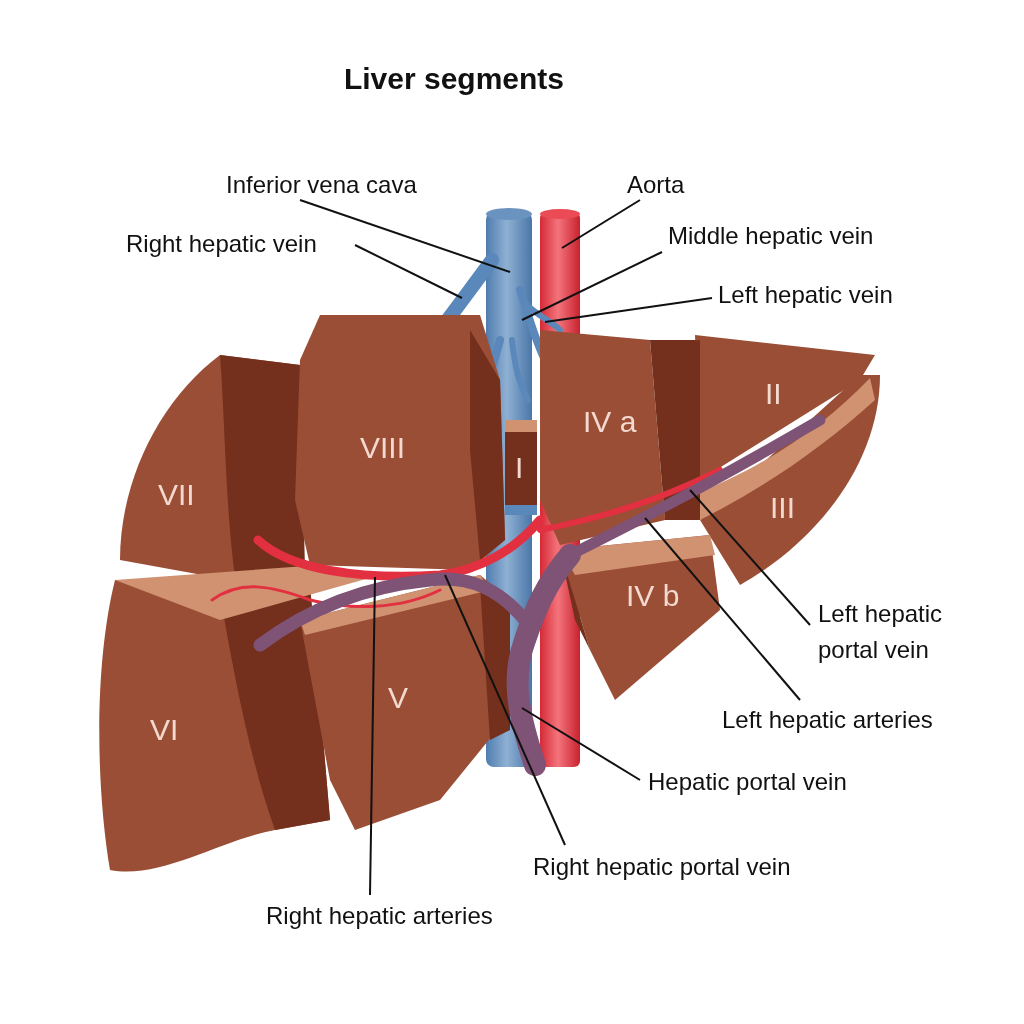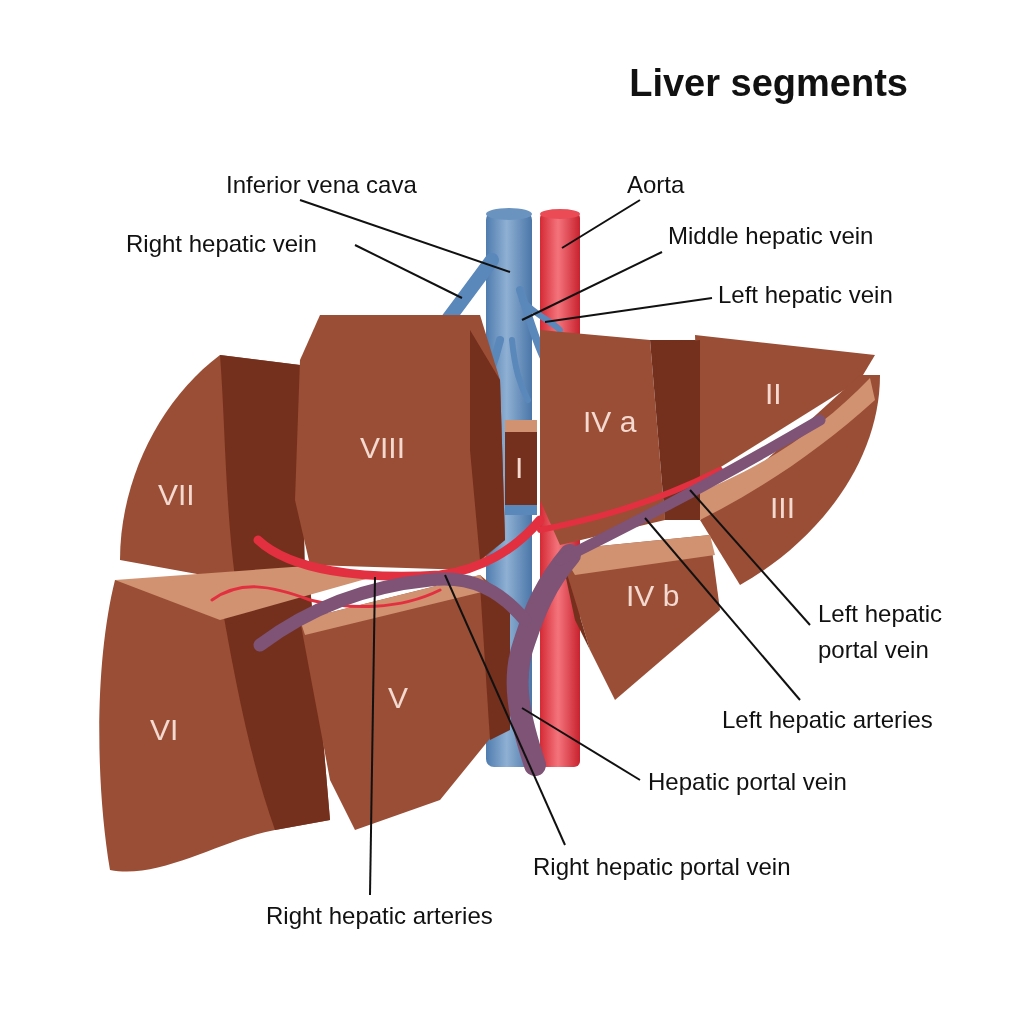--- a/index.html
+++ b/index.html
@@ -1,17 +1,17 @@
 <!DOCTYPE html>
 <html><head>
 <meta charset="utf-8">
 <style>
   html,body{margin:0;padding:0;background:#ffffff;}
   body{width:1024px;height:1024px;position:relative;overflow:hidden;font-family:"Liberation Sans",sans-serif;}
-  #title{position:absolute;left:0;width:908px;top:62px;text-align:right;font-weight:bold;font-size:38px;color:#111;}
+  #title{position:absolute;left:0;width:908px;top:62px;text-align:center;font-weight:bold;font-size:30px;color:#111;}
   svg{position:absolute;left:0;top:0;}
   .lbl{font-family:"Liberation Sans",sans-serif;font-size:24px;fill:#111;}
   .seg{font-family:"Liberation Sans",sans-serif;font-size:30px;fill:#f3d9cf;font-weight:normal;}
   .leader{stroke:#111;stroke-width:2;fill:none;}
 </style>
 </head>
 <body>
 
 <div id="title">Liver segments</div>
 

